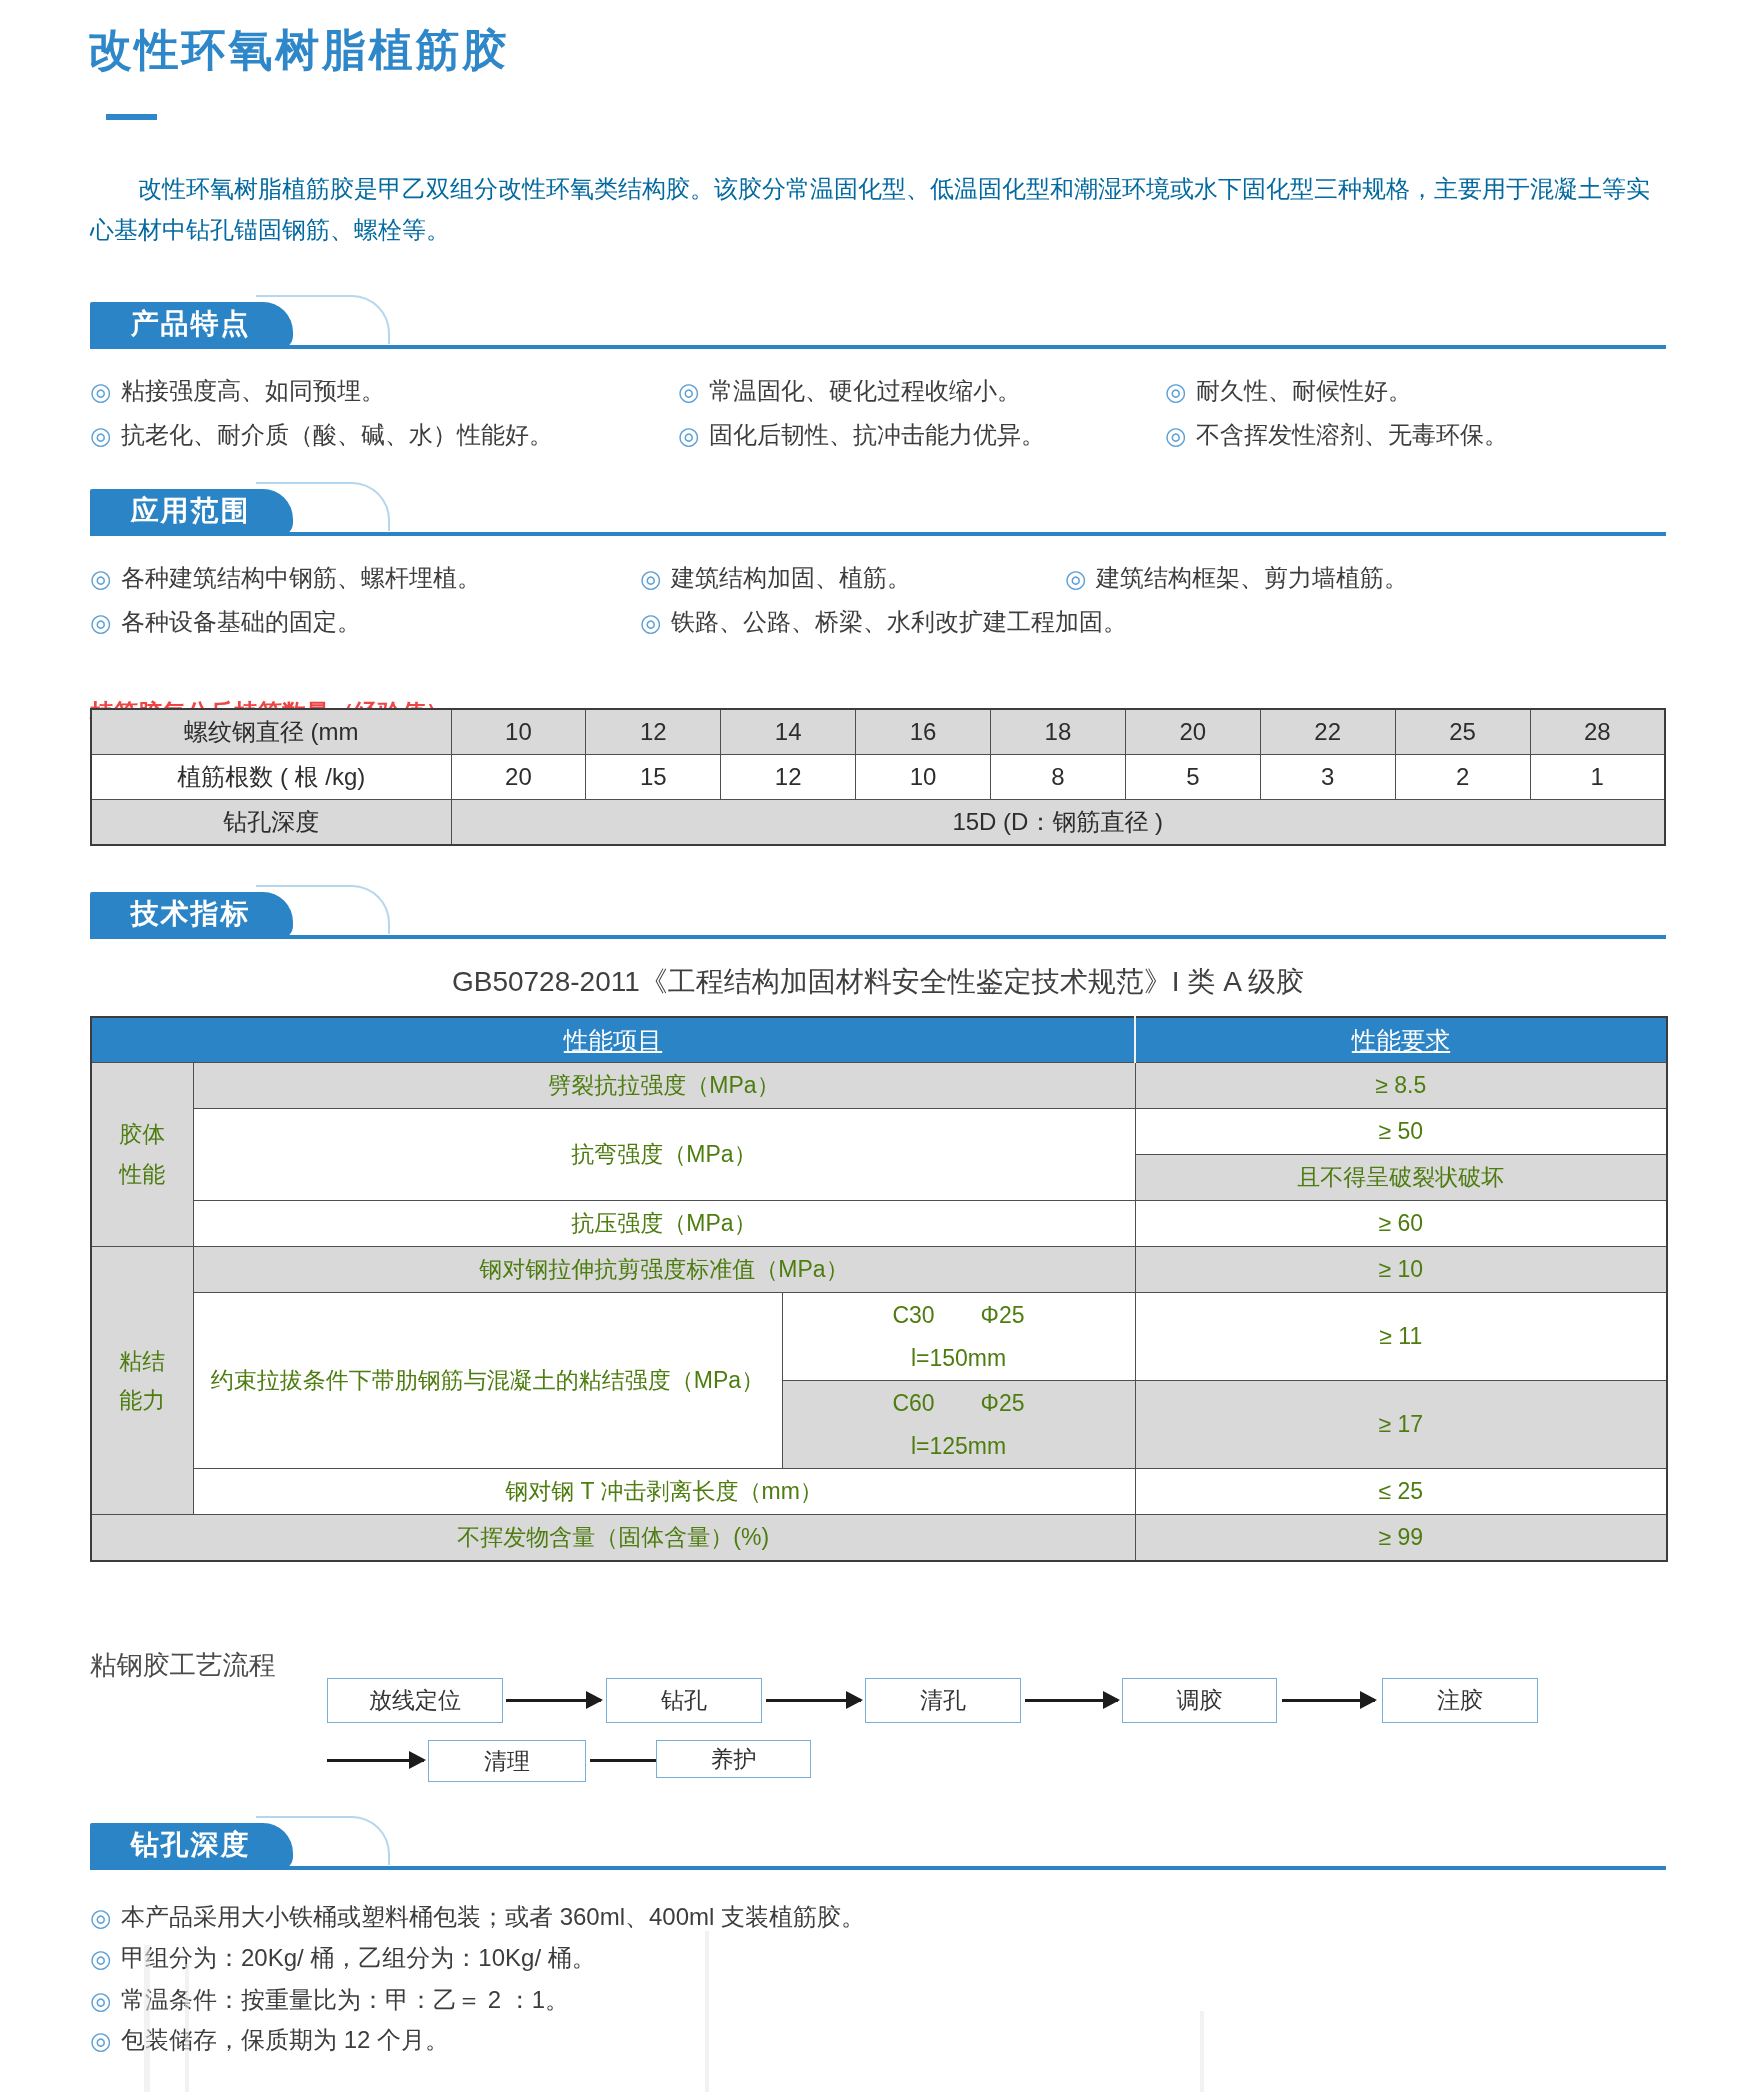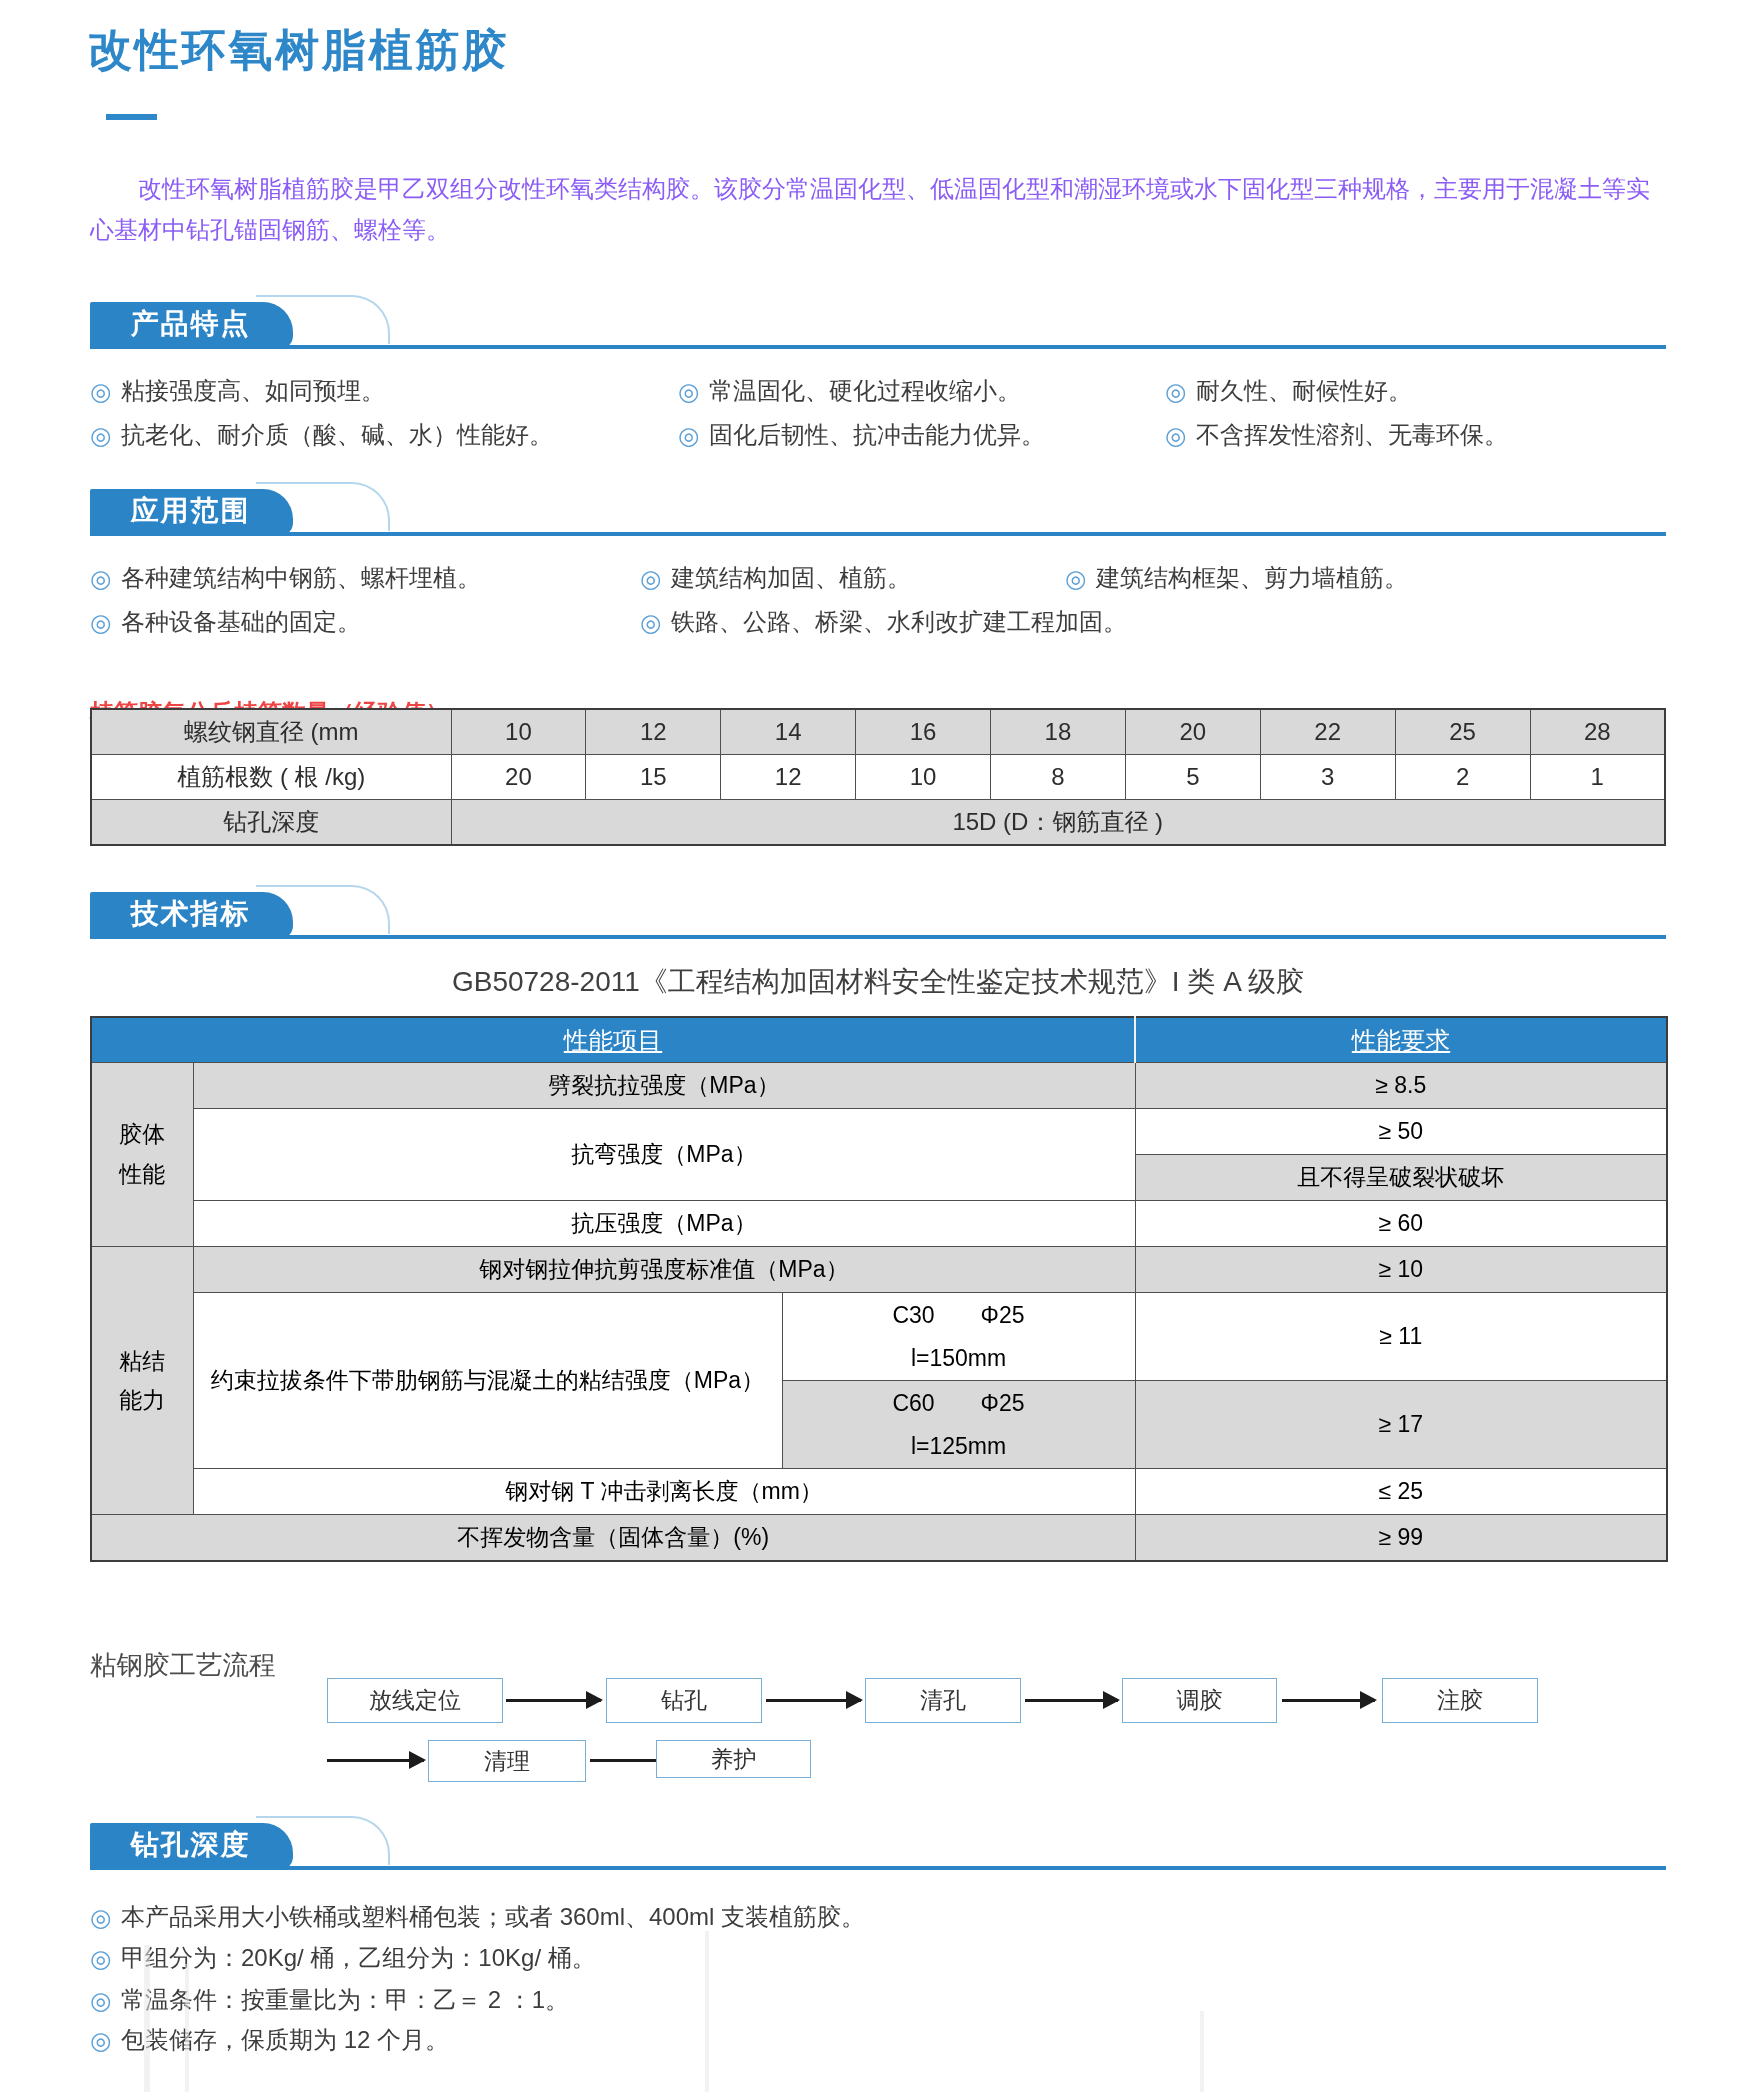--- a/index.html
+++ b/index.html
@@ -3,40 +3,40 @@
 <meta charset="utf-8">
 <style>
   html,body{margin:0;padding:0;background:#ffffff;}
   .page{
     position:relative;width:1759px;height:2092px;background:#ffffff;overflow:hidden;
     font-family:"Liberation Sans","DejaVu Sans",sans-serif;color:#3d3d3d;
   }
   
   .page-title{position:absolute;left:88px;top:21px;font-size:44px;font-weight:bold;color:#2e87c8;letter-spacing:2.8px;}
   .title-dash{position:absolute;left:106px;top:114px;width:51px;height:5.7px;background:#2e87c8;}
-  .intro{position:absolute;left:90px;top:168px;width:1579px;font-size:24px;line-height:1.72;color:#8b5cf6;text-indent:2em;}
+  .intro{position:absolute;left:90px;top:168px;width:1579px;font-size:24px;line-height:1.72;color:#0369a1;text-indent:2em;}
   
   .section-head{position:absolute;left:90px;width:1576px;height:47px;}
   .section-rule{position:absolute;left:0;bottom:0;width:100%;height:3.8px;background:#2b84c6;}
   .section-tab{position:absolute;left:0;top:0;height:47px;min-width:203px;background:#2b84c6;
     border-radius:1.9px 30px 13.2px 1.9px;color:#ffffff;font-size:28px;font-weight:bold;letter-spacing:1.9px;
     display:flex;align-items:center;justify-content:center;padding:0 38px 3.8px 36px;box-sizing:border-box;z-index:2;}
   .tab-echo{position:absolute;top:-6.6px;right:-9.5px;width:55%;height:100%;
     border-top:2.8px solid #b5d6ec;border-right:2.8px solid #b5d6ec;border-top-right-radius:38px;z-index:1;}
   
   .bullet{position:absolute;white-space:nowrap;font-size:24px;color:#3d3d3d;}
   .ring{color:#5da0d6;font-size:24.6px;margin-right:9.5px;vertical-align:-0.9px;}
   
   table{border-collapse:collapse;table-layout:fixed;}
   .t1{position:absolute;left:90px;top:708px;width:1576px;border:2.8px solid #3c3c3c;}
   .t1 td{border:1.9px solid #4f4f4f;text-align:center;font-size:24px;color:#2d2d2d;height:42px;}
   .t2{position:absolute;left:90px;top:1016px;width:1576px;border:2.8px solid #3c3c3c;}
   .t2 th{background:#2b84c6;color:#ffffff;font-size:24.6px;font-weight:normal;height:42px;border:1.9px solid #4f4f4f;text-decoration:underline;}
   .t2 th.req-h{border-left:2.8px solid #f2f2f2;}
-  .t2 td{border:1.9px solid #4f4f4f;text-align:center;font-size:23px;color:#000000;height:43px;}
+  .t2 td{border:1.9px solid #4f4f4f;text-align:center;font-size:23px;color:#4d7c0f;height:43px;}
   .gray{background:#d9d9d9;}
   .vgroup span{display:inline-block;width:2.1em;word-break:break-all;line-height:1.7;text-align:center;}
   .tbl-title{position:absolute;left:90px;top:697px;font-size:24px;font-weight:bold;color:#ef4444;}
   .t2-caption{position:absolute;left:90px;top:963px;width:1576px;text-align:center;font-size:28px;color:#3f3f3f;}
   .subline{display:block;line-height:1.85;}
   
   .proc-subtitle{position:absolute;left:90px;top:1647px;font-size:26.5px;color:#4c4c4c;}
   .flow{position:absolute;left:90px;top:1678px;width:1576px;height:123px;}
   .fbox{position:absolute;background:#ffffff;border:1.9px solid #79aed6;box-sizing:border-box;
     display:flex;align-items:center;justify-content:center;font-size:23px;color:#333333;}

